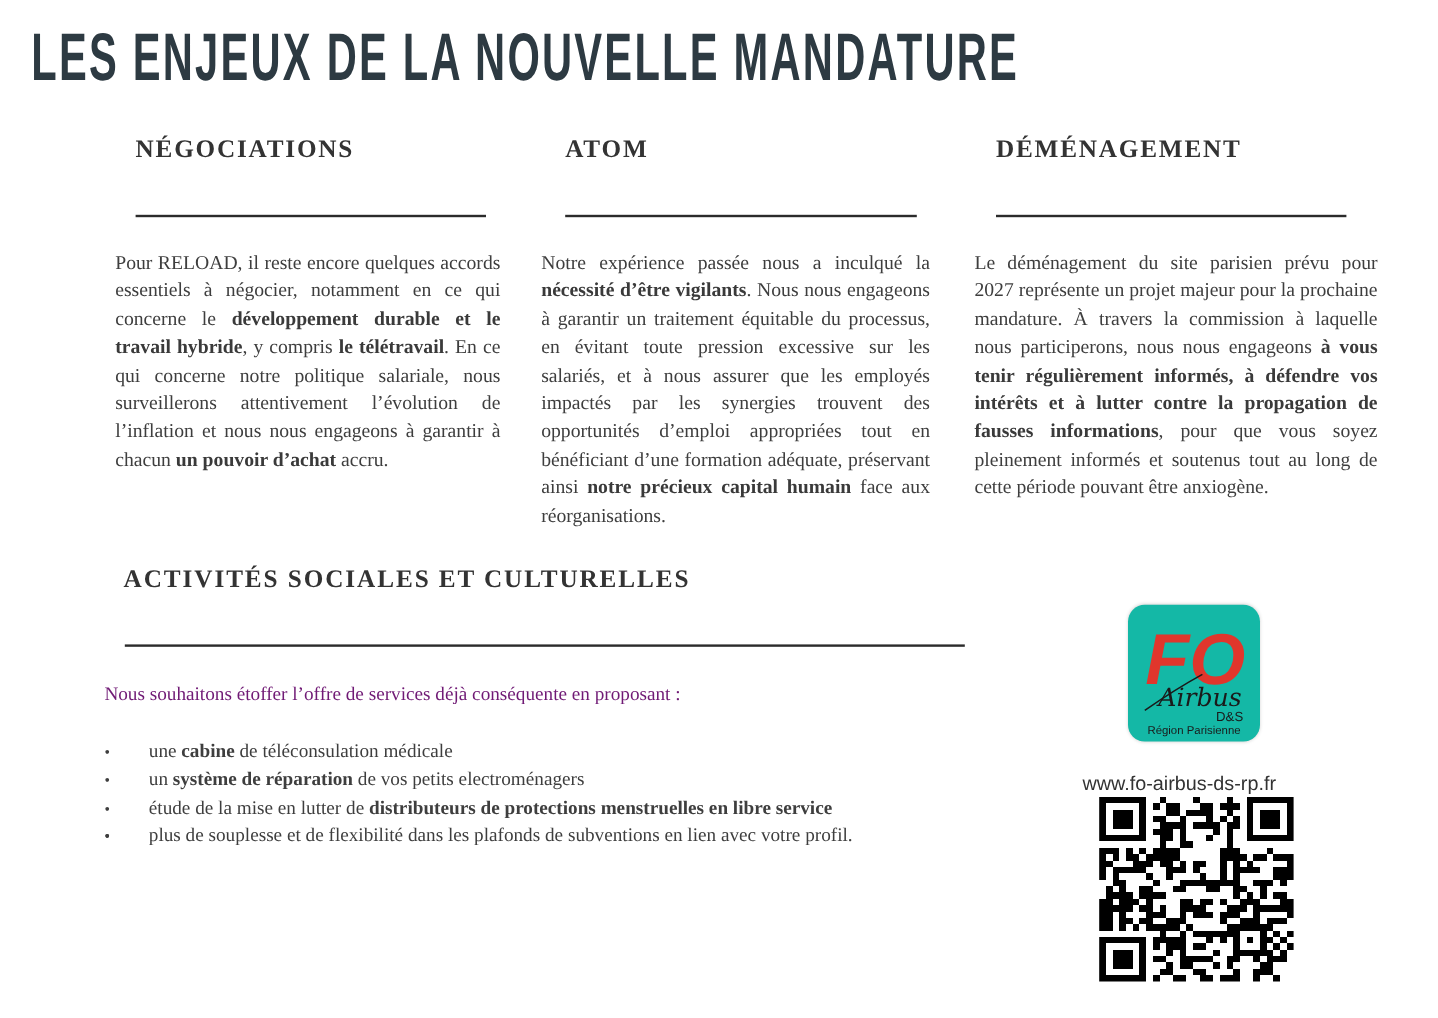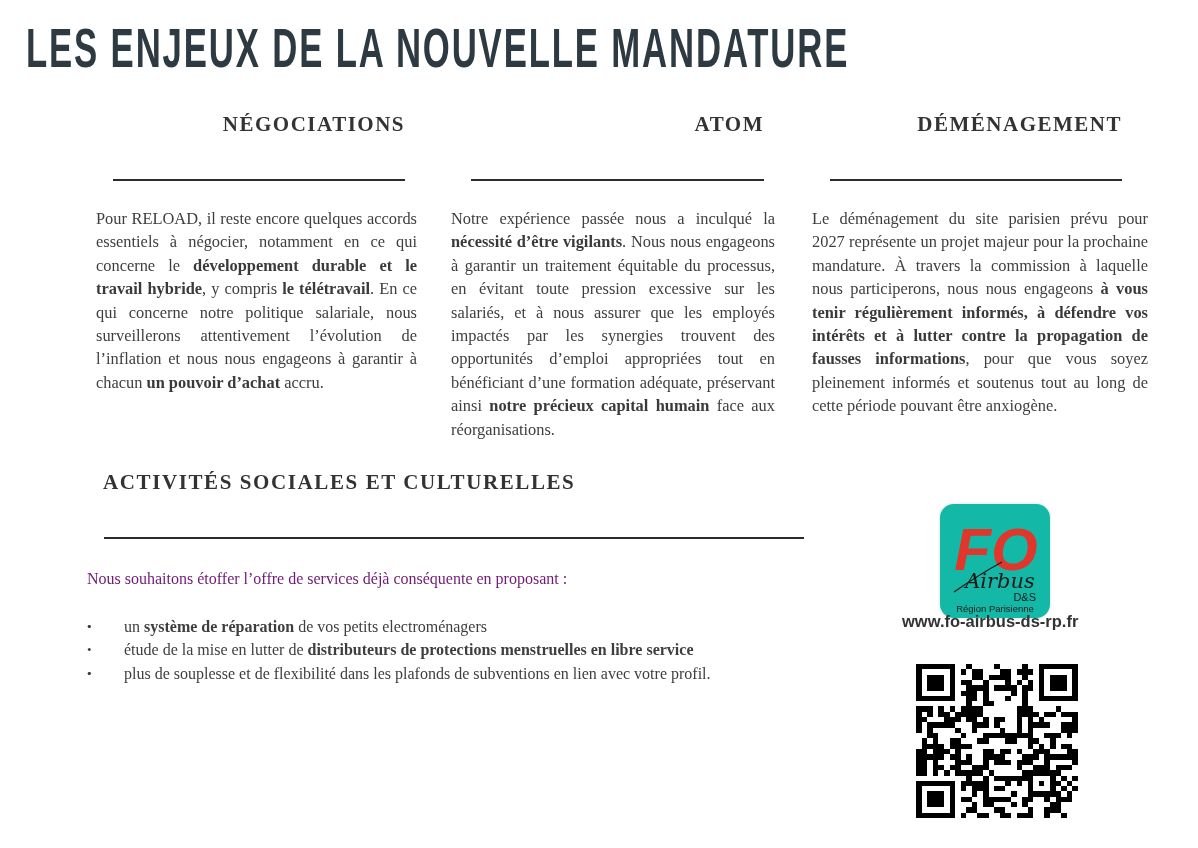--- a/index.html
+++ b/index.html
@@ -33,21 +33,21 @@
     .col {
       position: absolute;
       top: 104px;
     }
     .col-heading {
       font-family: "Liberation Serif", "DejaVu Serif", serif;
       font-weight: bold;
       font-size: 21px;
       letter-spacing: 1.5px;
       color: #333333;
-      text-align: right;
+      text-align: left;
       margin: 0;
       height: 40px;
       line-height: 40px;
     }
     .rule {
       height: 2px;
       background: #2b2b2b;
       position: absolute;
     }
     .col-body {
@@ -117,27 +117,26 @@
       border-radius: 14px;
       background: #14b8a6;
       box-shadow: 0 0 3px rgba(0,0,0,0.18);
       overflow: hidden;
     }
     .logo svg { display: block; }
 
     .website {
       position: absolute;
       left: 902px;
-      top: 612px;
+      top: 644px;
       font-family: "Liberation Sans", "DejaVu Sans", sans-serif;
       font-size: 16.5px;
       color: #333333;
       white-space: nowrap;
       margin: 0;
-      font-weight: bold;
     }
     .qr {
       position: absolute;
       left: 916px;
       top: 664px;
       width: 162px;
       height: 154px;
     }
   </style>
 </head>
@@ -160,21 +159,21 @@
 <div class="col" style="left:830px; width:292px;">
   <h2 class="col-heading">DÉMÉNAGEMENT</h2>
 </div>
 <div class="rule" style="left:830px; top:179px; width:292px;"></div>
 <p class="col-body" style="left:812px; top:207px; width:336px;"><span>Le déménagement du site parisien prévu pour 2027 représente un projet majeur pour la prochaine mandature. À travers la commission à laquelle nous participerons, nous nous engageons </span><b>à vous tenir régulièrement informés, à défendre vos intérêts et à lutter contre la propagation de fausses informations</b><span>, pour que vous soyez pleinement informés et soutenus tout au long de cette période pouvant être anxiogène.</span></p>
 
 <h2 class="section-heading">ACTIVITÉS SOCIALES ET CULTURELLES</h2>
 <div class="rule" style="left:104px; top:537px; width:700px;"></div>
 <p class="intro">Nous souhaitons étoffer l’offre de services déjà conséquente en proposant :</p>
 <ul class="list">
-  <li class="list-item"><span class="bullet">•</span></li>
+  <li class="list-item"><span class="bullet">•</span><span><span>une </span><b>cabine</b><span> de téléconsulation médicale</span></span></li>
   <li class="list-item"><span class="bullet">•</span><span><span>un </span><b>système de réparation</b><span> de vos petits electroménagers</span></span></li>
   <li class="list-item"><span class="bullet">•</span><span><span>étude de la mise en lutter de </span><b>distributeurs de protections menstruelles en libre service</b></span></li>
   <li class="list-item"><span class="bullet">•</span></li>
   <li class="list-item"><span class="bullet">•</span><span><span>plus de souplesse et de flexibilité  dans les plafonds de subventions en lien avec votre profil.</span></span></li>
 </ul>
 
 <div class="logo">
   <svg width="110" height="114" viewBox="0 0 110 114">
     <text x="56" y="66" text-anchor="middle" font-family="Liberation Sans, DejaVu Sans, sans-serif" font-weight="bold" font-style="italic" font-size="60" fill="#e0362c">FO</text>
     <text x="60" y="84" text-anchor="middle" font-family="DejaVu Serif, serif" font-style="italic" font-size="21" fill="#1a1a1a">Airbus</text>

